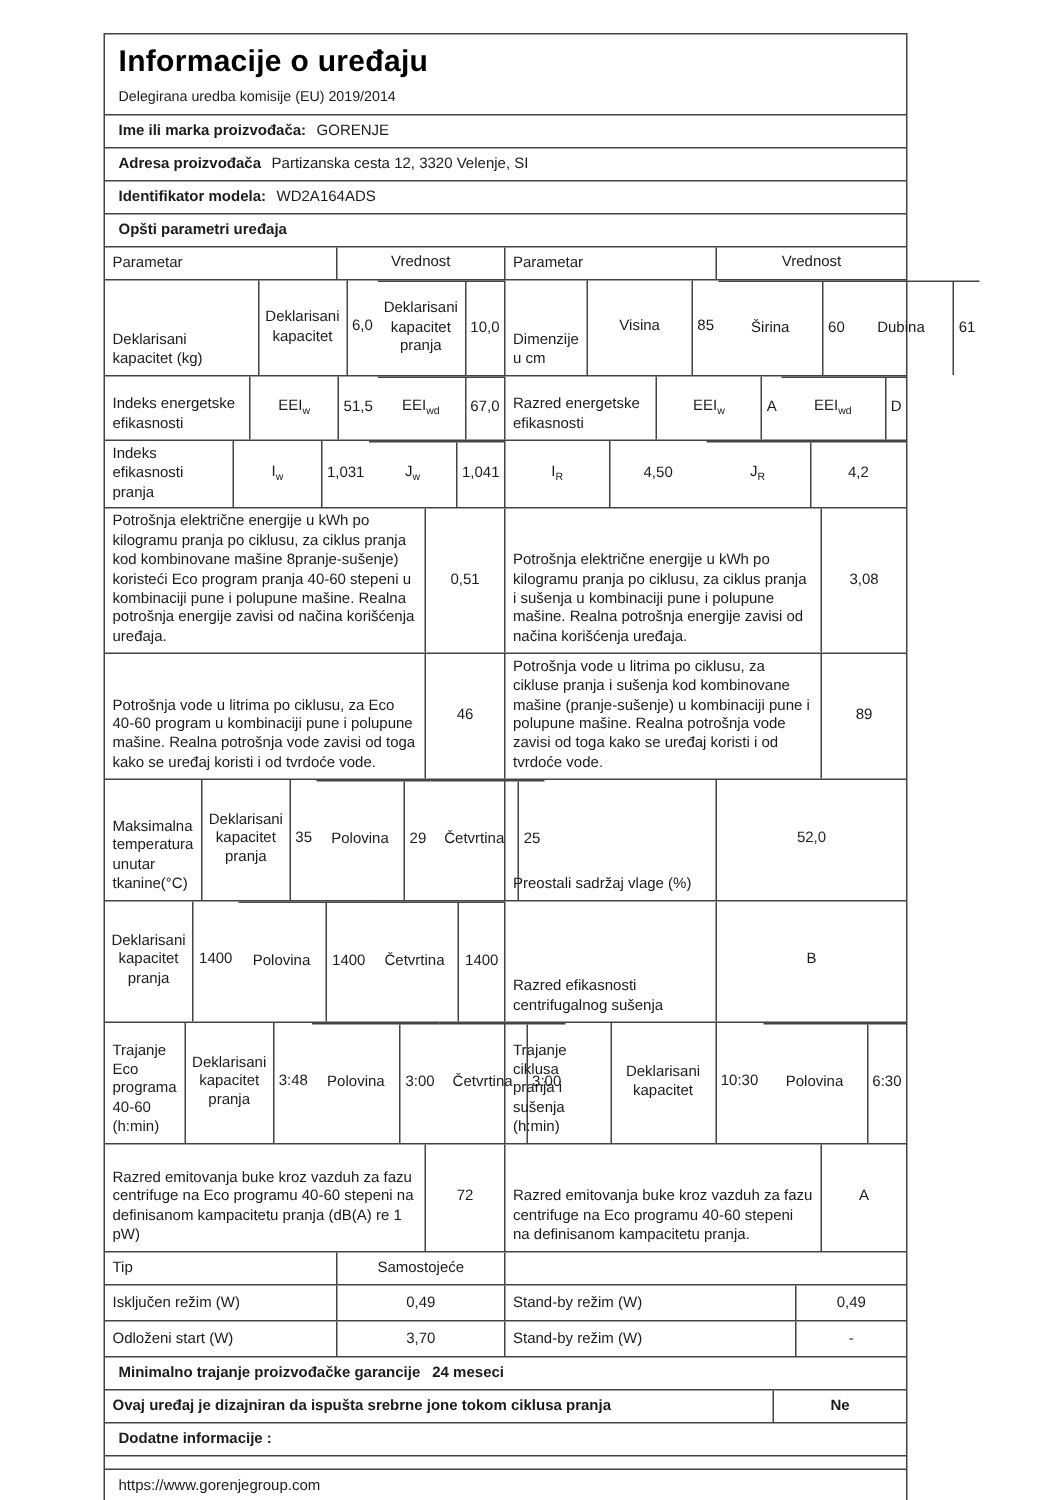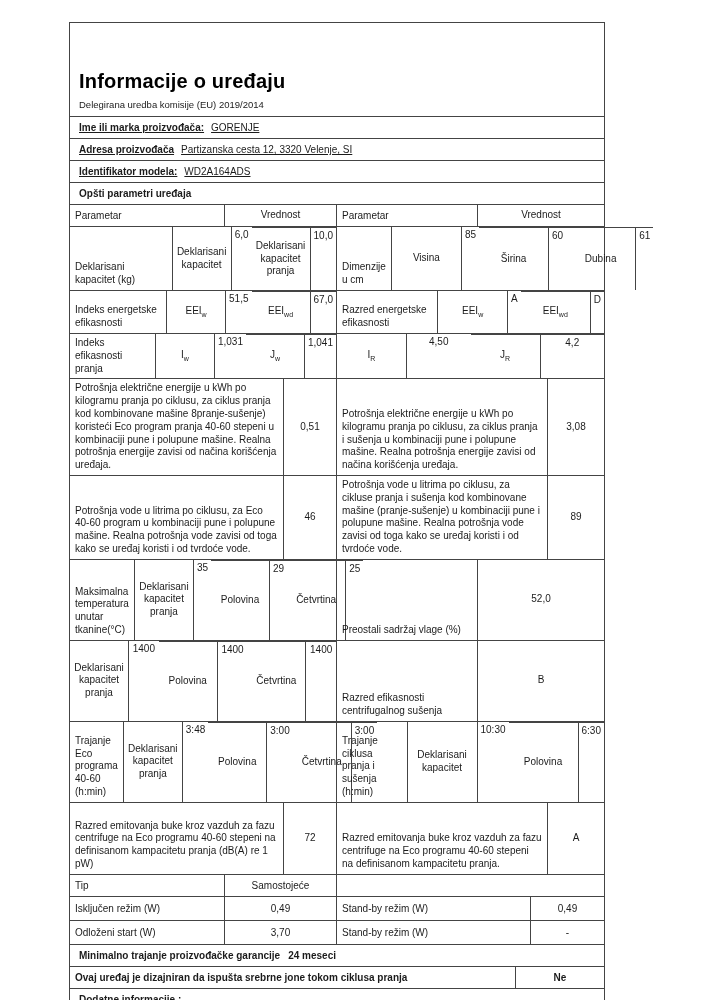--- a/index.html
+++ b/index.html
@@ -3,44 +3,44 @@
 <meta charset="utf-8">
 <style>
   * { box-sizing: border-box; margin: 0; padding: 0; }
   html,body { width:701px; height:1000px; background:#ffffff; overflow:hidden;
     font-family:"Liberation Sans", sans-serif; color:#1b1b1b; }
   .page { width:536px; margin:22px 0 0 69px; border:1px solid #444; background:#fff; }
   .row { border-top:1px solid #444; }
   .row:first-child { border-top:none; }
 
   
-  .title-block { padding:7px 9px 6px 9px;margin-top:40px; }
+  .title-block { padding:7px 9px 6px 9px; }
   .title { font-size:20px; font-weight:bold; color:#000; letter-spacing:.2px; }
   .subtitle { font-size:9.5px; margin-top:6px; }
-  .kv { padding:4px 9px; font-size:10px; min-height:22px; display:flex; align-items:center;text-decoration:underline; }
+  .kv { padding:4px 9px; font-size:10px; min-height:22px; display:flex; align-items:center; }
   .kv b { font-weight:bold; }
   .kv .val { margin-left:7px; }
   .section { padding:4px 9px; font-size:10px; font-weight:bold; min-height:22px; display:flex; align-items:center; }
 
   
   .prow { display:flex; align-items:stretch; font-size:10px; line-height:1.28; }
   .half { width:267px; display:flex; align-items:stretch; }
   .half.l { border-right:1px solid #444; }
   .pcell { display:flex; align-items:flex-end; padding:3px 5px; }
   .l .pcell { width:155px; border-right:1px solid #444; }
   .r .pcell { width:141px; border-right:1px solid #444; }
   .l .pcell.wide { width:214px; }
   .r .pcell.wide { width:211px; }
   .subs { flex:1; display:flex; flex-direction:row; }
   .subrow { flex:1 1 0; display:flex; align-items:stretch; }
   .subrow + .subrow { border-top:1px solid #444; }
   .sublab { display:flex; align-items:center; justify-content:center; text-align:center; padding:2px 3px; border-right:1px solid #444; }
   .l .sublab { width:59px; }
   .r .sublab { width:70px; }
-  .subval { flex:1; display:flex; align-items:flex-start; justify-content:center; text-align:center; padding:2px 3px; }
+  .subval { flex:1; display:flex; align-items:center; justify-content:center; text-align:center; padding:2px 3px; }
   .bigval { flex:1; display:flex; align-items:center; justify-content:center; text-align:center; padding:2px 3px; }
   sub { font-size:7px; }
 
   .h64 { min-height:64px; } .h42 { min-height:43px; } .h94 { min-height:94px; }
   .h74 { min-height:74px; } .h80 { min-height:81px; } .h72 { min-height:72px; }
 
   
   .brow { display:flex; align-items:stretch; font-size:10px; min-height:24px; }
   .bcell { display:flex; align-items:center; padding:3px 5px; }
   .b-lab { width:155px; border-right:1px solid #444; }

